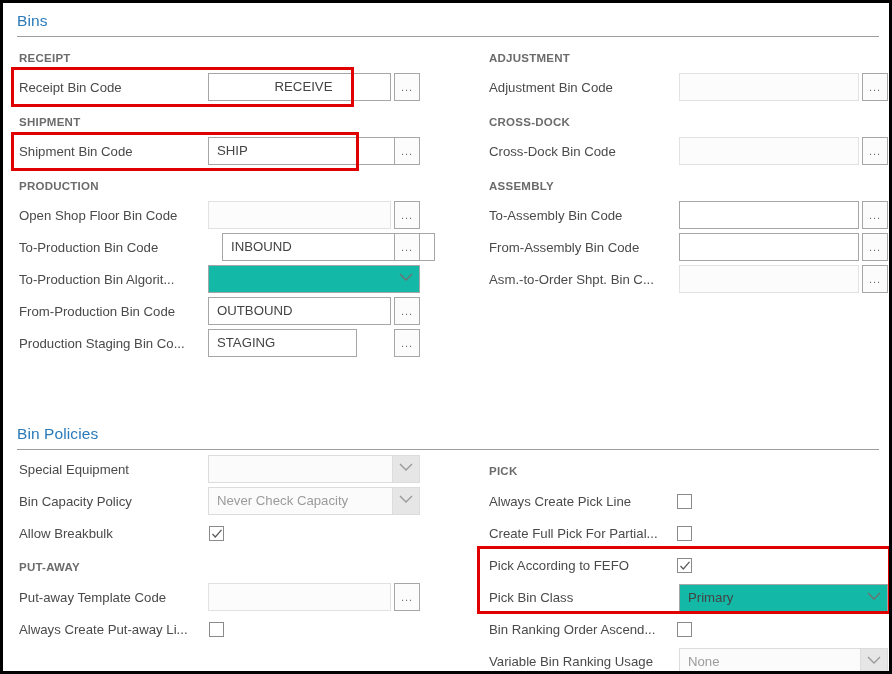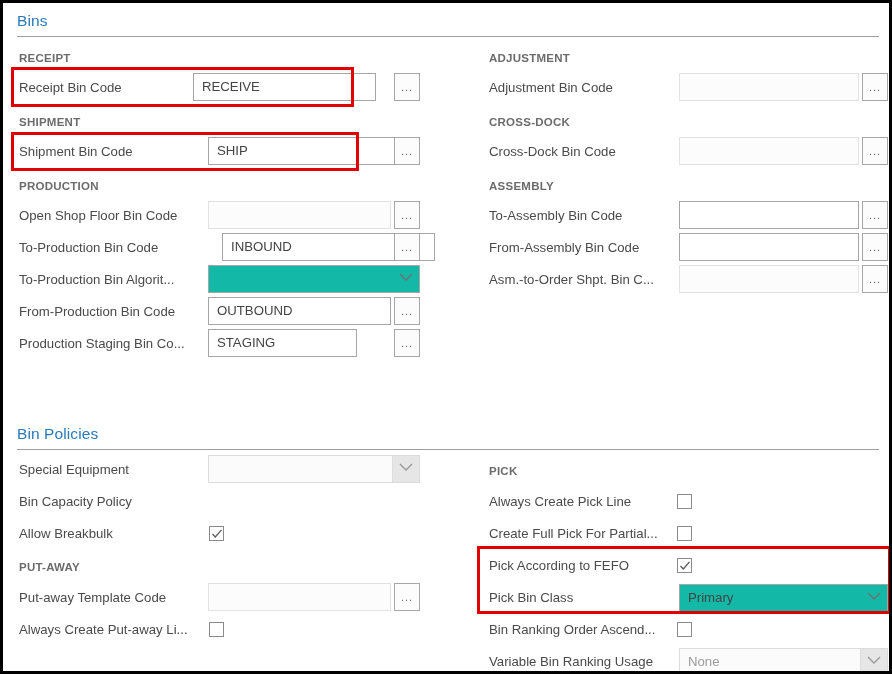--- a/index.html
+++ b/index.html
@@ -149,21 +149,21 @@
 <div id="page">
 
   <div class="section-head" style="top:9px;">
     <div class="section-title">Bins</div>
   </div>
   <div class="section-rule" style="top:33px;"></div>
 
   <div class="group-label" style="left:16px; top:49px;">RECEIPT</div>
 
   <div class="fld-label" style="left:16px; top:77px;">Receipt Bin Code</div>
-  <div class="ctl txt" style="left:190px; top:70px; width:183px;">RECEIVE</div>
+  <div class="ctl txt" style="left:205px; top:70px; width:183px;text-align:center;">RECEIVE</div>
   <div class="ctl assist" style="left:391px; top:70px; width:26px;"><span>...</span></div>
 
   <div class="group-label" style="left:16px; top:113px;">SHIPMENT</div>
 
   <div class="fld-label" style="left:16px; top:141px;">Shipment Bin Code</div>
   <div class="ctl txt" style="left:205px; top:134px; width:191px;">SHIP</div>
   <div class="ctl assist" style="left:391px; top:134px; width:26px;"><span>...</span></div>
 
   <div class="group-label" style="left:16px; top:177px;">PRODUCTION</div>
 
@@ -228,20 +228,28 @@
   <div class="ctl ddl disabled" style="left:205px; top:452px; width:212px;">
     <span></span>
     <span class="chev">
       <svg width="14" height="9" viewBox="0 0 14 9">
           <polyline points="1,1 7,7 13,1" fill="none" stroke="#9a9a9a" stroke-width="1.4"></polyline>
         </svg>
     </span>
   </div>
 
   <div class="fld-label" style="left:16px; top:491px;">Bin Capacity Policy</div>
+  <div class="ctl ddl disabled" style="left:205px; top:484px; width:212px;">
+    <span>Never Check Capacity</span>
+    <span class="chev">
+      <svg width="14" height="9" viewBox="0 0 14 9">
+          <polyline points="1,1 7,7 13,1" fill="none" stroke="#9a9a9a" stroke-width="1.4"></polyline>
+        </svg>
+    </span>
+  </div>
 
   <div class="fld-label" style="left:16px; top:523px;">Allow Breakbulk</div>
   <div class="cbx" style="left:206px; top:523px;">
     <svg width="12" height="12" viewBox="0 0 12 12">
         <polyline points="1.5,6 4.3,9 10.5,1.8" fill="none" stroke="#5b5b5b" stroke-width="1.3"></polyline>
       </svg>
   </div>
 
   <div class="group-label" style="left:16px; top:558px;">PUT-AWAY</div>
 

